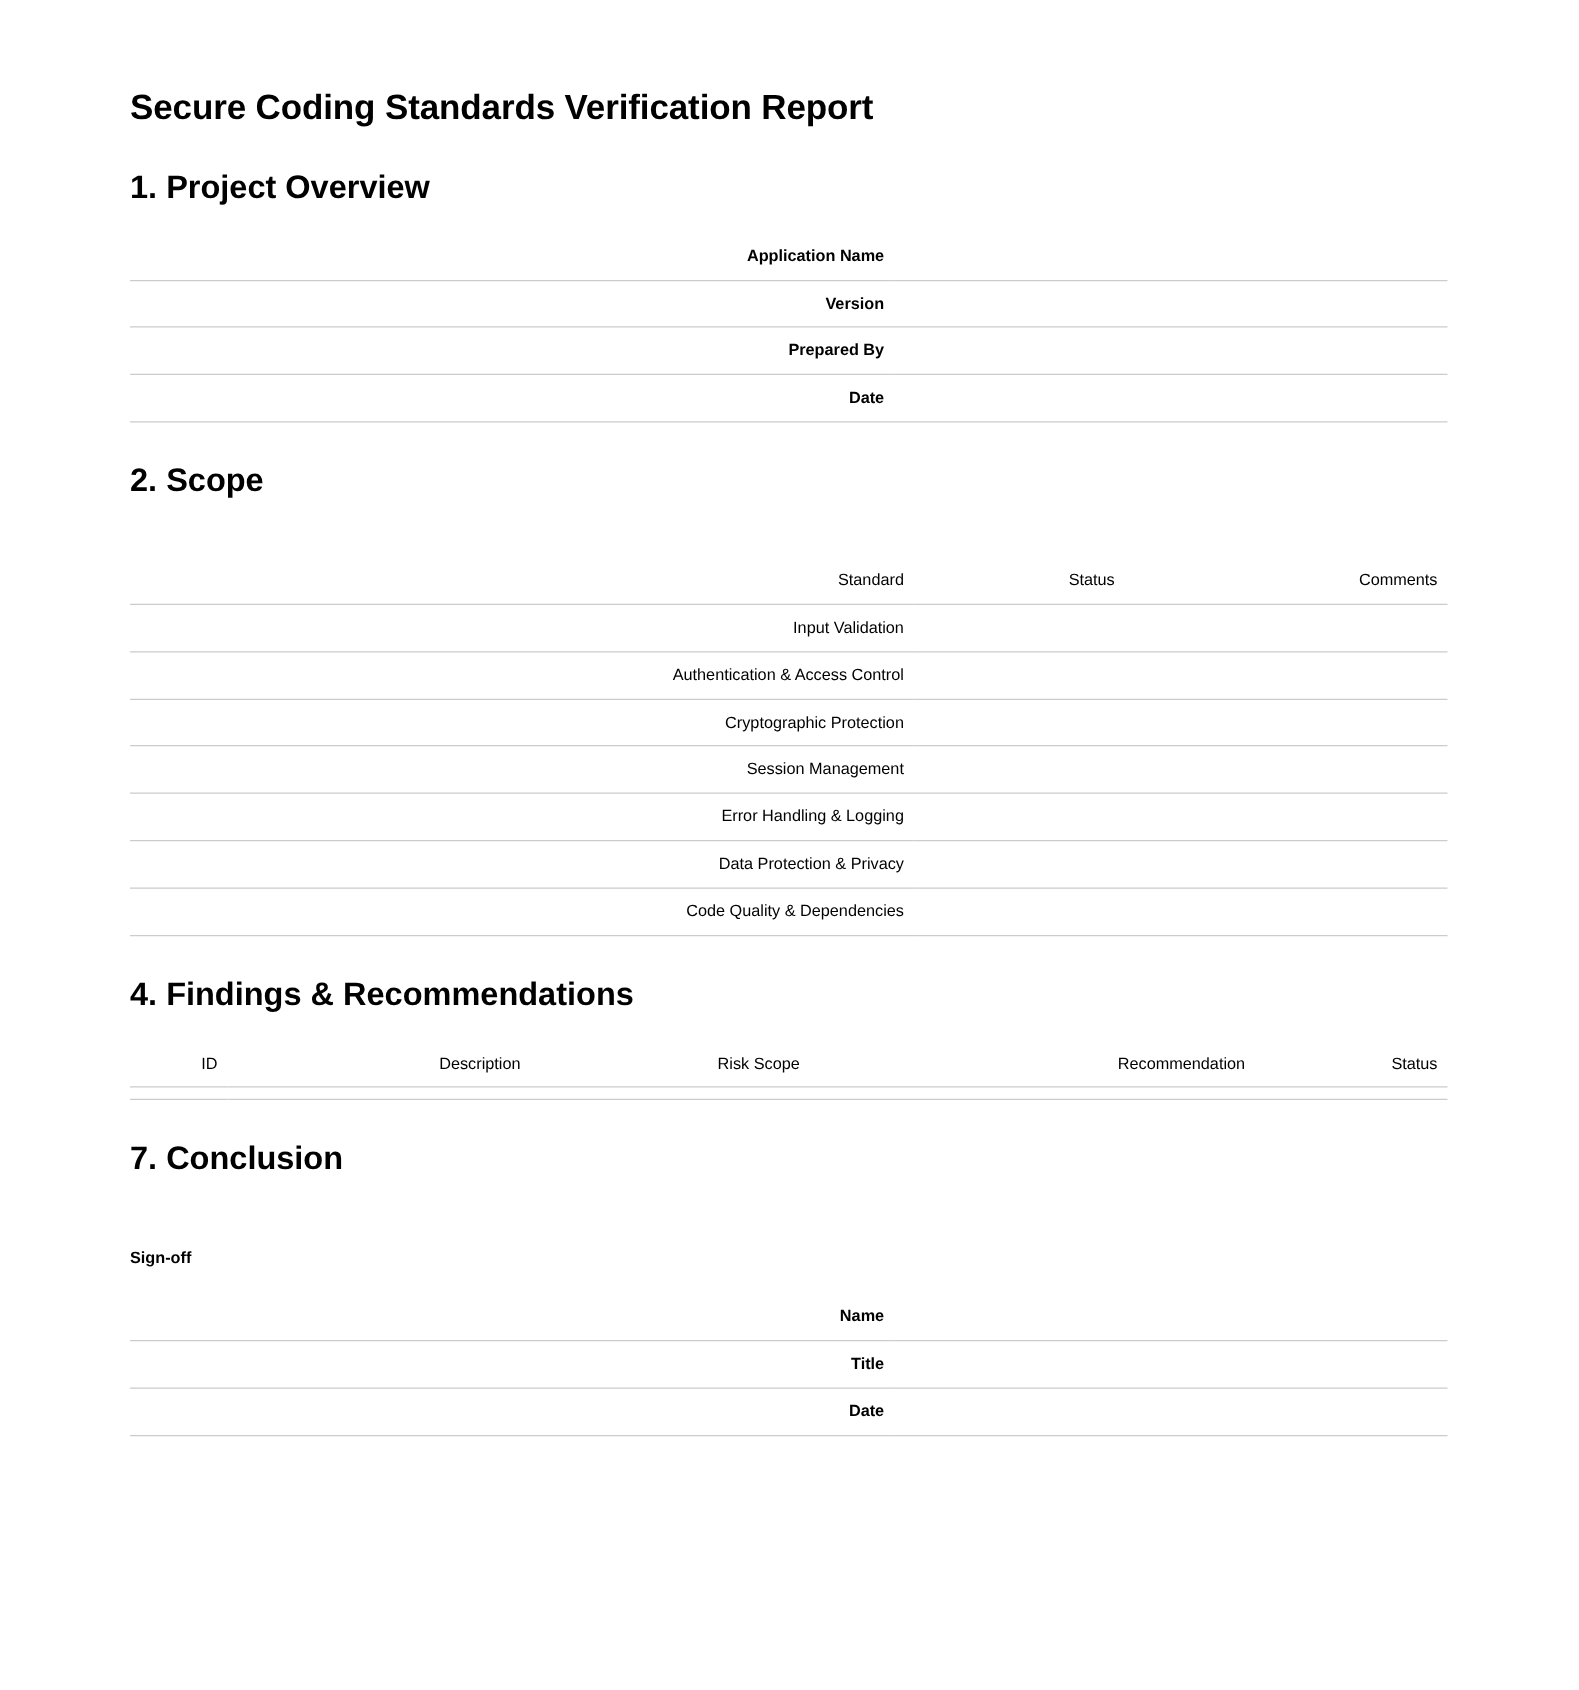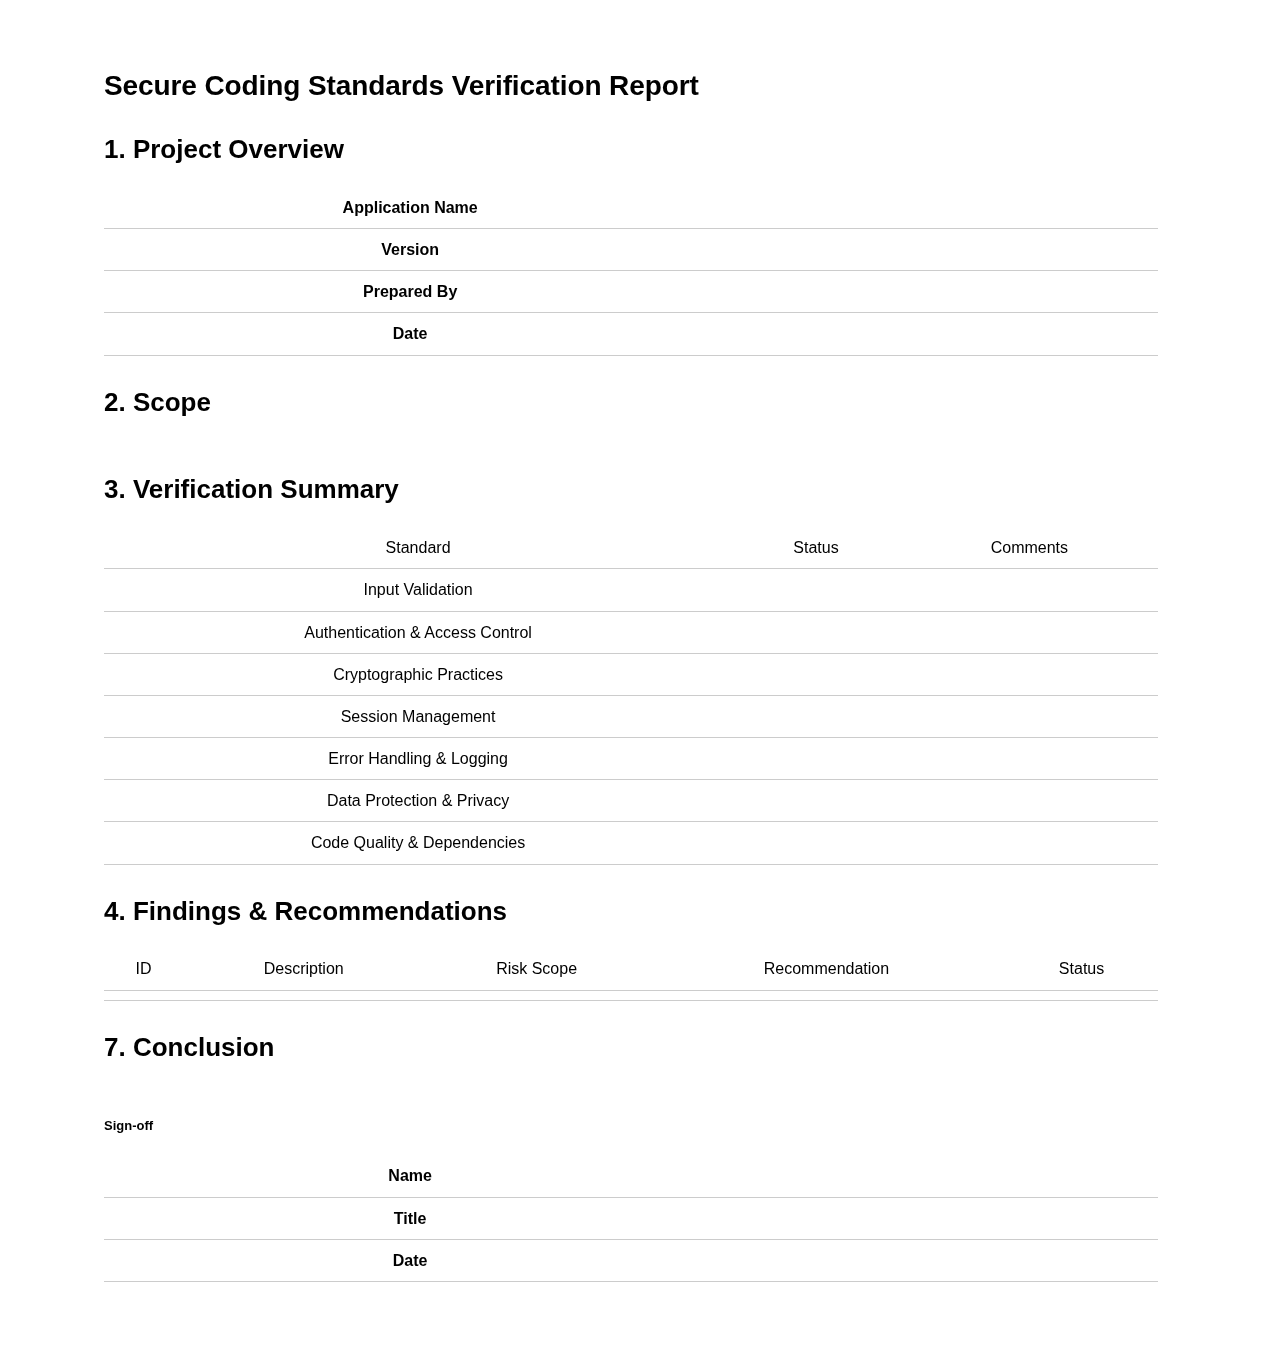--- a/index.html
+++ b/index.html
@@ -49,23 +49,23 @@
   }
   table.doc-table {
     width: 100%;
     border-collapse: collapse;
     margin-top: 20px;
     table-layout: fixed;
   }
   table.doc-table th,
   table.doc-table td {
     border-bottom: 1px solid #cccccc;
-    text-align: center;
+    text-align: right;
     vertical-align: top;
-    font-size: 16px;
+    font-size: 13px;
     line-height: 1.45;
     padding: 9px 8px 9px 9px;
     overflow: hidden;
     white-space: nowrap;
   }
   table.doc-table th {
     font-weight: normal;
   }
   table.doc-table td {
     font-weight: normal;
@@ -122,21 +122,20 @@
       <tr>
         <td class="label-cell">Date</td>
         <td></td>
       </tr>
     </tbody>
   </table>
 
   <h2 class="section-heading">2. Scope</h2>
   <p class="section-body"></p>
 
-  <h2 class="section-heading">3. Verification Summary</h2>
 
   <table class="doc-table t-summary">
     <colgroup>
         <col class="c1">
         <col class="c2">
         <col class="c3">
       </colgroup>
     <thead>
       <tr>
         <th>Standard</th>
@@ -149,21 +148,21 @@
         <td>Input Validation</td>
         <td></td>
         <td></td>
       </tr>
       <tr>
         <td>Authentication &amp; Access Control</td>
         <td></td>
         <td></td>
       </tr>
       <tr>
-        <td>Cryptographic Practices</td>
+        <td>Cryptographic Protection</td>
         <td></td>
         <td></td>
       </tr>
       <tr>
         <td>Session Management</td>
         <td></td>
         <td></td>
       </tr>
       <tr>
         <td>Error Handling &amp; Logging</td>

